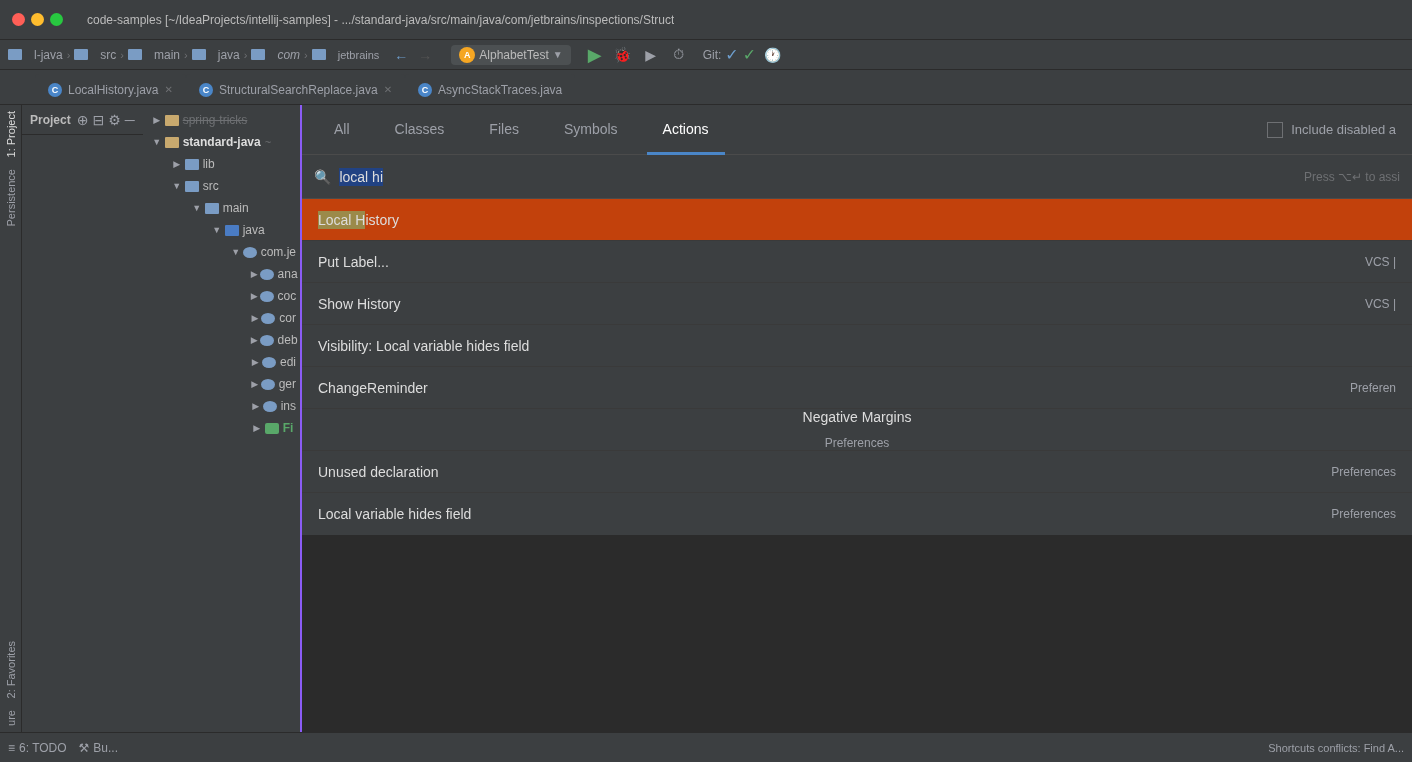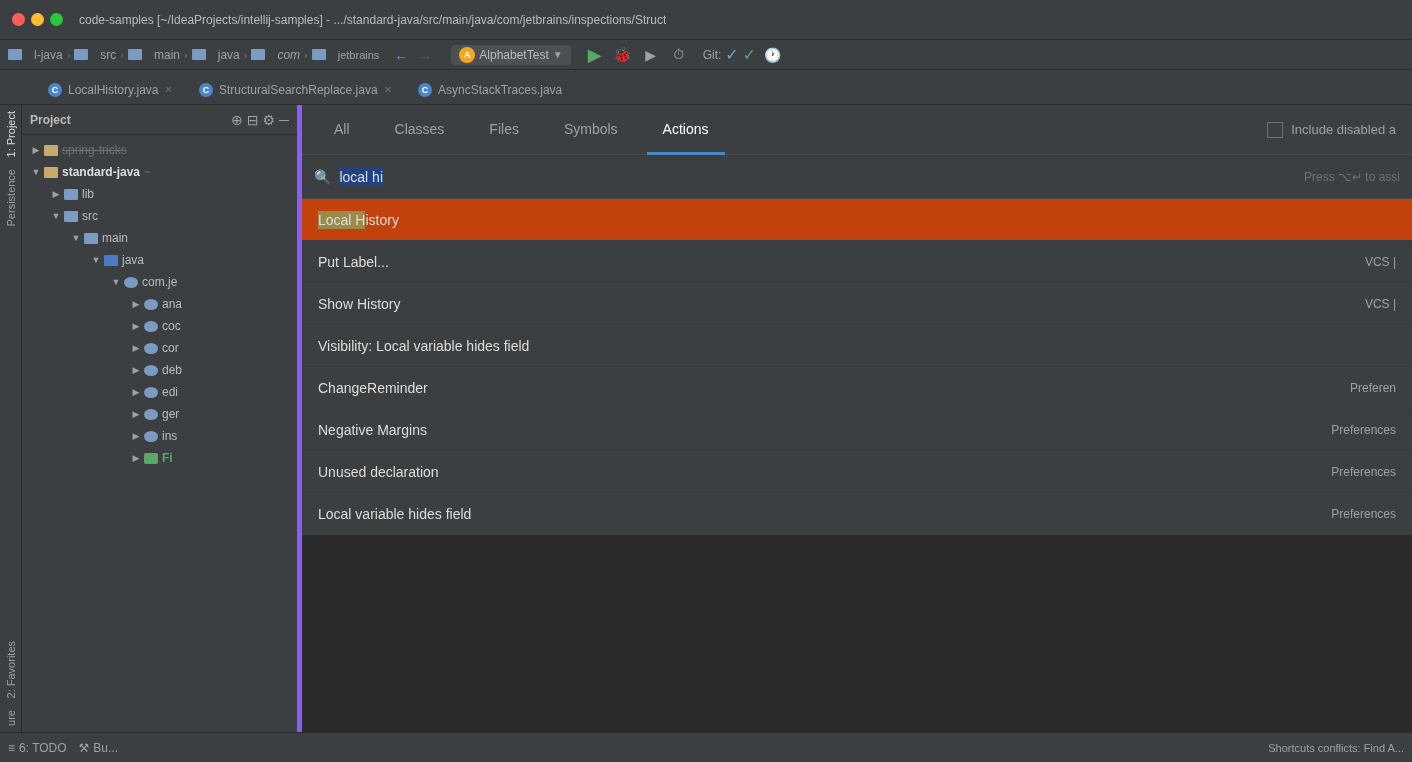--- a/index.html
+++ b/index.html
@@ -12,21 +12,21 @@
       position: relative;
     }
 
     
     .titlebar {
       height: 40px;
       background: #3c3f41;
       display: flex;
       align-items: center;
       padding: 0 12px;
-      gap: 8px;
+      gap: 16px;
       border-bottom: 1px solid #2b2b2b;
     }
     .traffic-lights {
       display: flex;
       gap: 6px;
       align-items: center;
     }
     .traffic-light {
       width: 13px;
       height: 13px;
@@ -158,23 +158,23 @@
       justify-content: center;
       font-size: 9px;
       color: white;
       font-weight: bold;
     }
 
     
     .project-panel {
       width: 280px;
       background: #3c3f41;
-      border-right: 5px solid #8b5cf6;
-      display: flex;
-      flex-direction: column;
+      border-right: 2px solid #8b5cf6;
+      display: flex;
+      flex-direction: row;
     }
     .project-header {
       height: 30px;
       display: flex;
       align-items: center;
       padding: 0 8px;
       gap: 6px;
       border-bottom: 1px solid #2b2b2b;
     }
     .project-title {
@@ -668,21 +668,21 @@
           <div class="result-item" style="background:#3c3f41;">
             <span class="result-name">Visibility: Local variable hides field</span>
             <span class="result-shortcut"></span>
           </div>
 
           <div class="result-item" style="background:#3c3f41;">
             <span class="result-name">ChangeReminder</span>
             <span class="result-shortcut">Preferen</span>
           </div>
 
-          <div class="result-item" style="background:#3c3f41;">
+          <div class="result-item" style="background:#3c3f41;flex-direction:column;">
             <span class="result-name">Negative Margins</span>
             <span class="result-shortcut">Preferences</span>
           </div>
 
           <div class="result-item" style="background:#3c3f41;">
             <span class="result-name">Unused declaration</span>
             <span class="result-shortcut">Preferences</span>
           </div>
 
           <div class="result-item" style="background:#3c3f41;border-bottom:none;">

